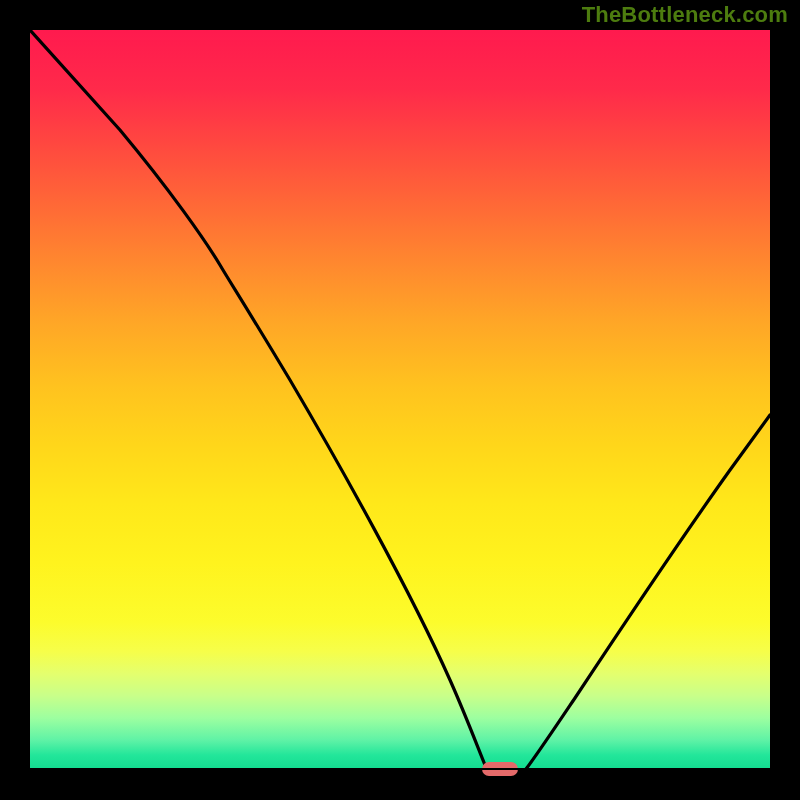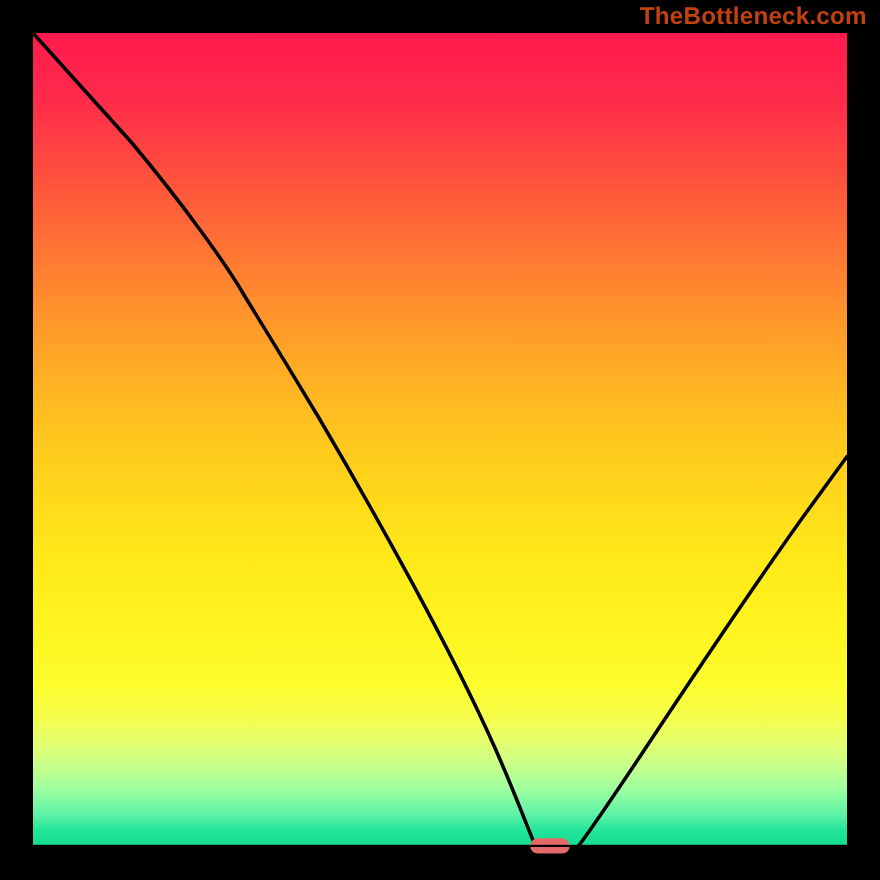--- a/index.html
+++ b/index.html
@@ -16,21 +16,21 @@
     height: 800px;
     background: #000;
   }
   .watermark {
     position: absolute;
     top: 2px;
     right: 12px;
     font-family: Arial, Helvetica, sans-serif;
     font-size: 22px;
     font-weight: 600;
-    color: #c2410c;
+    color: #4d7c0f;
     letter-spacing: 0.2px;
     z-index: 5;
   }
   .plot {
     position: absolute;
     left: 30px;
     top: 30px;
     width: 740px;
     height: 740px;
   }

